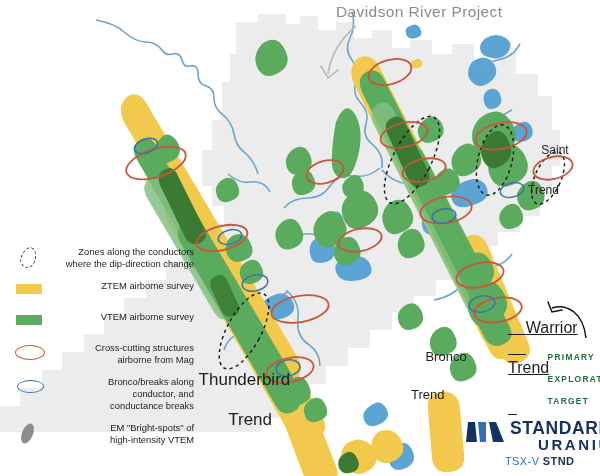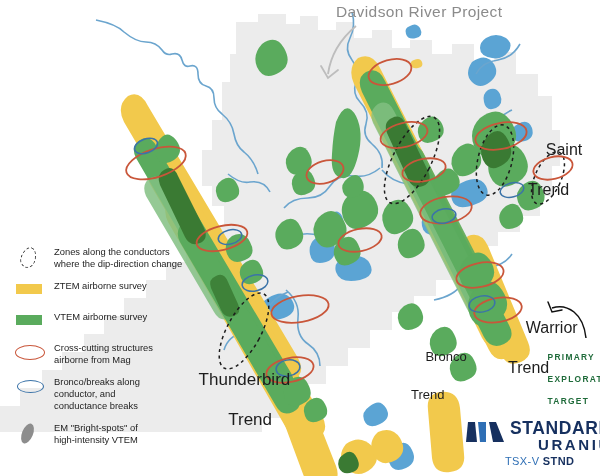--- a/index.html
+++ b/index.html
@@ -6,34 +6,34 @@
   body{width:600px;height:476px;overflow:hidden;
        font-family:"Liberation Sans",sans-serif;}
   #root{position:relative;width:600px;height:476px;background:#ffffff;}
   #map{position:absolute;inset:0;}
   .lbl{position:absolute;color:#1d1d1d;font-family:"Liberation Sans",sans-serif;white-space:pre;}
 
   
   #title{left:336px;top:3px;font-size:15.5px;color:#8b8b8b;letter-spacing:.4px;}
 
   
-  #t-saint{left:528px;top:120px;font-size:16px;line-height:20px;text-align:left;}
-  #t-warrior{left:508px;top:298px;font-size:16px;line-height:20px;text-align:left;}
+  #t-saint{left:528px;top:120px;font-size:12px;line-height:20px;text-align:left;}
+  #t-warrior{left:508px;top:298px;font-size:16px;line-height:20px;text-align:left;text-decoration:underline;}
   #t-bronco{left:411px;top:328px;font-size:13px;line-height:19px;text-align:left;}
   #t-thunder{left:180px;top:350px;font-size:17px;line-height:20px;text-align:right;width:92px;}
   .trend-l2{display:block;}
   #t-thunder .trend-l2{text-align:right;}
   #t-bronco .trend-l2,#t-saint .trend-l2,#t-warrior .trend-l2{text-align:left;}
 
   #pet{left:533px;top:341px;font-size:8.4px;line-height:11px;font-weight:bold;
        color:#1f6b3a;letter-spacing:1.3px;}
 
   
   #legend{position:absolute;left:14px;top:246px;width:180px;}
-  .lg-row{position:relative;min-height:22px;margin-bottom:9px;}
+  .lg-row{position:relative;min-height:22px;margin-bottom:9px;text-align:right;}
   .lg-sym{position:absolute;left:0;top:1px;width:34px;height:17px;}
   .lg-txt{display:block;margin-left:40px;font-size:9.4px;line-height:12.4px;color:#1d1d1d;}
 
   .sym-dashed{position:absolute;left:7px;top:0px;width:13px;height:19px;
       border:1.3px dashed #3a3a3a;border-radius:50% 50% 50% 50%/60% 60% 40% 40%;transform:rotate(18deg);}
   .sym-yellow{position:absolute;left:2px;top:3px;width:26px;height:10px;background:#f2c94c;}
   .sym-green{position:absolute;left:2px;top:3px;width:26px;height:10px;background:#5aab5d;}
   .sym-orange{position:absolute;left:1px;top:2px;width:28px;height:13px;
       border:1.4px solid #c9563a;border-radius:50%;}
   .sym-blue{position:absolute;left:3px;top:3px;width:25px;height:11px;

